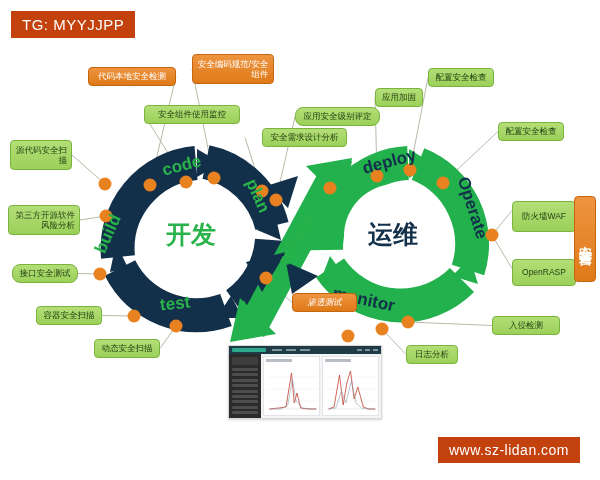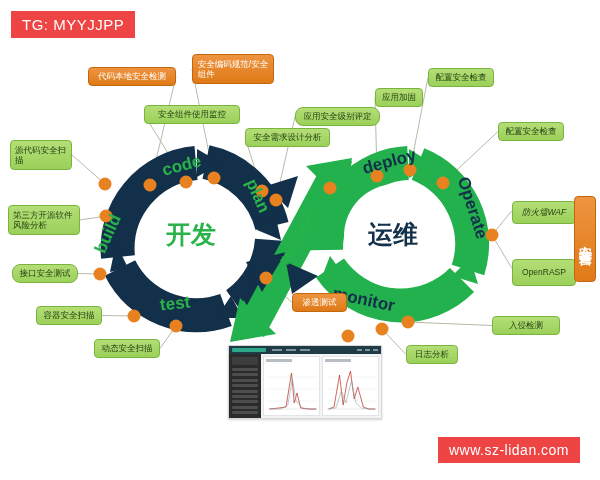--- a/index.html
+++ b/index.html
@@ -8,40 +8,40 @@
     background:#ffffff;
     font-family:"Liberation Sans","DejaVu Sans",sans-serif;
     overflow:hidden;
     position:relative;
   }
   #stage{position:absolute;left:0;top:0;width:600px;height:480px;}
 
   
   .wm{
     position:absolute;
-    background:#ef4444;
+    background:#c2410c;
     color:#ffffff;
     font-size:15px;
     letter-spacing:.5px;
     padding:5px 11px;
     white-space:nowrap;
     line-height:1.15;
   }
   #wm-top{left:11px;top:11px;font-size:15px;}
   #wm-bot{left:438px;top:437px;font-size:14px;}
 
   
   svg#art{position:absolute;left:0;top:0;width:600px;height:480px;}
 
   
   .chip{
     position:absolute;
     box-sizing:border-box;
     border-radius:4px;
-    text-align:left;
+    text-align:right;
     white-space:pre-line;
     line-height:1.22;
     font-size:8.5px;
     padding:3px 4px;
     color:#ffffff;
     display:flex;align-items:center;justify-content:center;
   }
   .chip.green{
     background:#a9d96a;
     background:linear-gradient(180deg,#b4de77 0%,#9bd05a 100%);
@@ -215,32 +215,32 @@
   <div class="wd g" style="left:268px;top:228px;font-size:17px;transform:rotate(-61deg);">release</div>
 
   <div class="ctr" style="left:368px;top:218px;font-size:25px;color:#13304a;">运维</div>
   <div class="ctr" style="left:166px;top:218px;font-size:25px;color:#29b34a;">开发</div>
 
   <div id="chips">
       <div class="chip orange" style="left: 88px; top: 67px; width: 88px; height: 19px;">代码本地安全检测</div>
       <div class="chip orange" style="left: 192px; top: 54px; width: 82px; height: 30px;">安全编码规范/安全
 组件</div>
       <div class="chip green" style="left: 144px; top: 105px; width: 96px; height: 19px;">安全组件使用监控</div>
-      <div class="chip green" style="left: 245px; top: 128px; width: 85px; height: 19px;">安全需求设计分析</div>
+      <div class="chip green" style="left: 262px; top: 128px; width: 85px; height: 19px;">安全需求设计分析</div>
       <div class="chip green" style="left: 295px; top: 107px; width: 85px; height: 19px; border-radius: 8px;">应用安全级别评定</div>
       <div class="chip green" style="left: 375px; top: 88px; width: 48px; height: 19px;">应用加固</div>
       <div class="chip green" style="left: 428px; top: 68px; width: 66px; height: 19px;">配置安全检查</div>
       <div class="chip green" style="left: 498px; top: 122px; width: 66px; height: 19px;">配置安全检查</div>
       <div class="chip green" style="left: 10px; top: 140px; width: 62px; height: 30px;">源代码安全扫描</div>
       <div class="chip green" style="left: 8px; top: 205px; width: 72px; height: 30px;">第三方开源软件风险分析</div>
       <div class="chip green" style="left: 12px; top: 264px; width: 66px; height: 19px; border-radius: 8px;">接口安全测试</div>
       <div class="chip green" style="left: 36px; top: 306px; width: 66px; height: 19px;">容器安全扫描</div>
       <div class="chip green" style="left: 94px; top: 339px; width: 66px; height: 19px;">动态安全扫描</div>
-      <div class="chip orange" style="left: 292px; top: 293px; width: 55px; height: 19px;">渗透测试</div>
-      <div class="chip green" style="left: 512px; top: 201px; width: 64px; height: 23px; font-style: italic;">防火墙WAF</div>
+      <div class="chip orange" style="left: 292px; top: 293px; width: 65px; height: 19px; font-style: italic;">渗透测试</div>
+      <div class="chip green" style="left: 512px; top: 201px; width: 64px; height: 31px;">防火墙WAF</div>
       <div class="chip green" style="left: 512px; top: 259px; width: 64px; height: 27px;">OpenRASP</div>
       <div class="chip green" style="left: 492px; top: 316px; width: 68px; height: 19px;">入侵检测</div>
       <div class="chip green" style="left: 406px; top: 345px; width: 52px; height: 19px;">日志分析</div>
     </div>
 
   <div class="chip orange vert" style="left:574px;top:196px;width:22px;height:86px;">安全运营</div>
 
   <div id="dash">
     <div class="topbar">
       <span class="tb-logo"></span>

